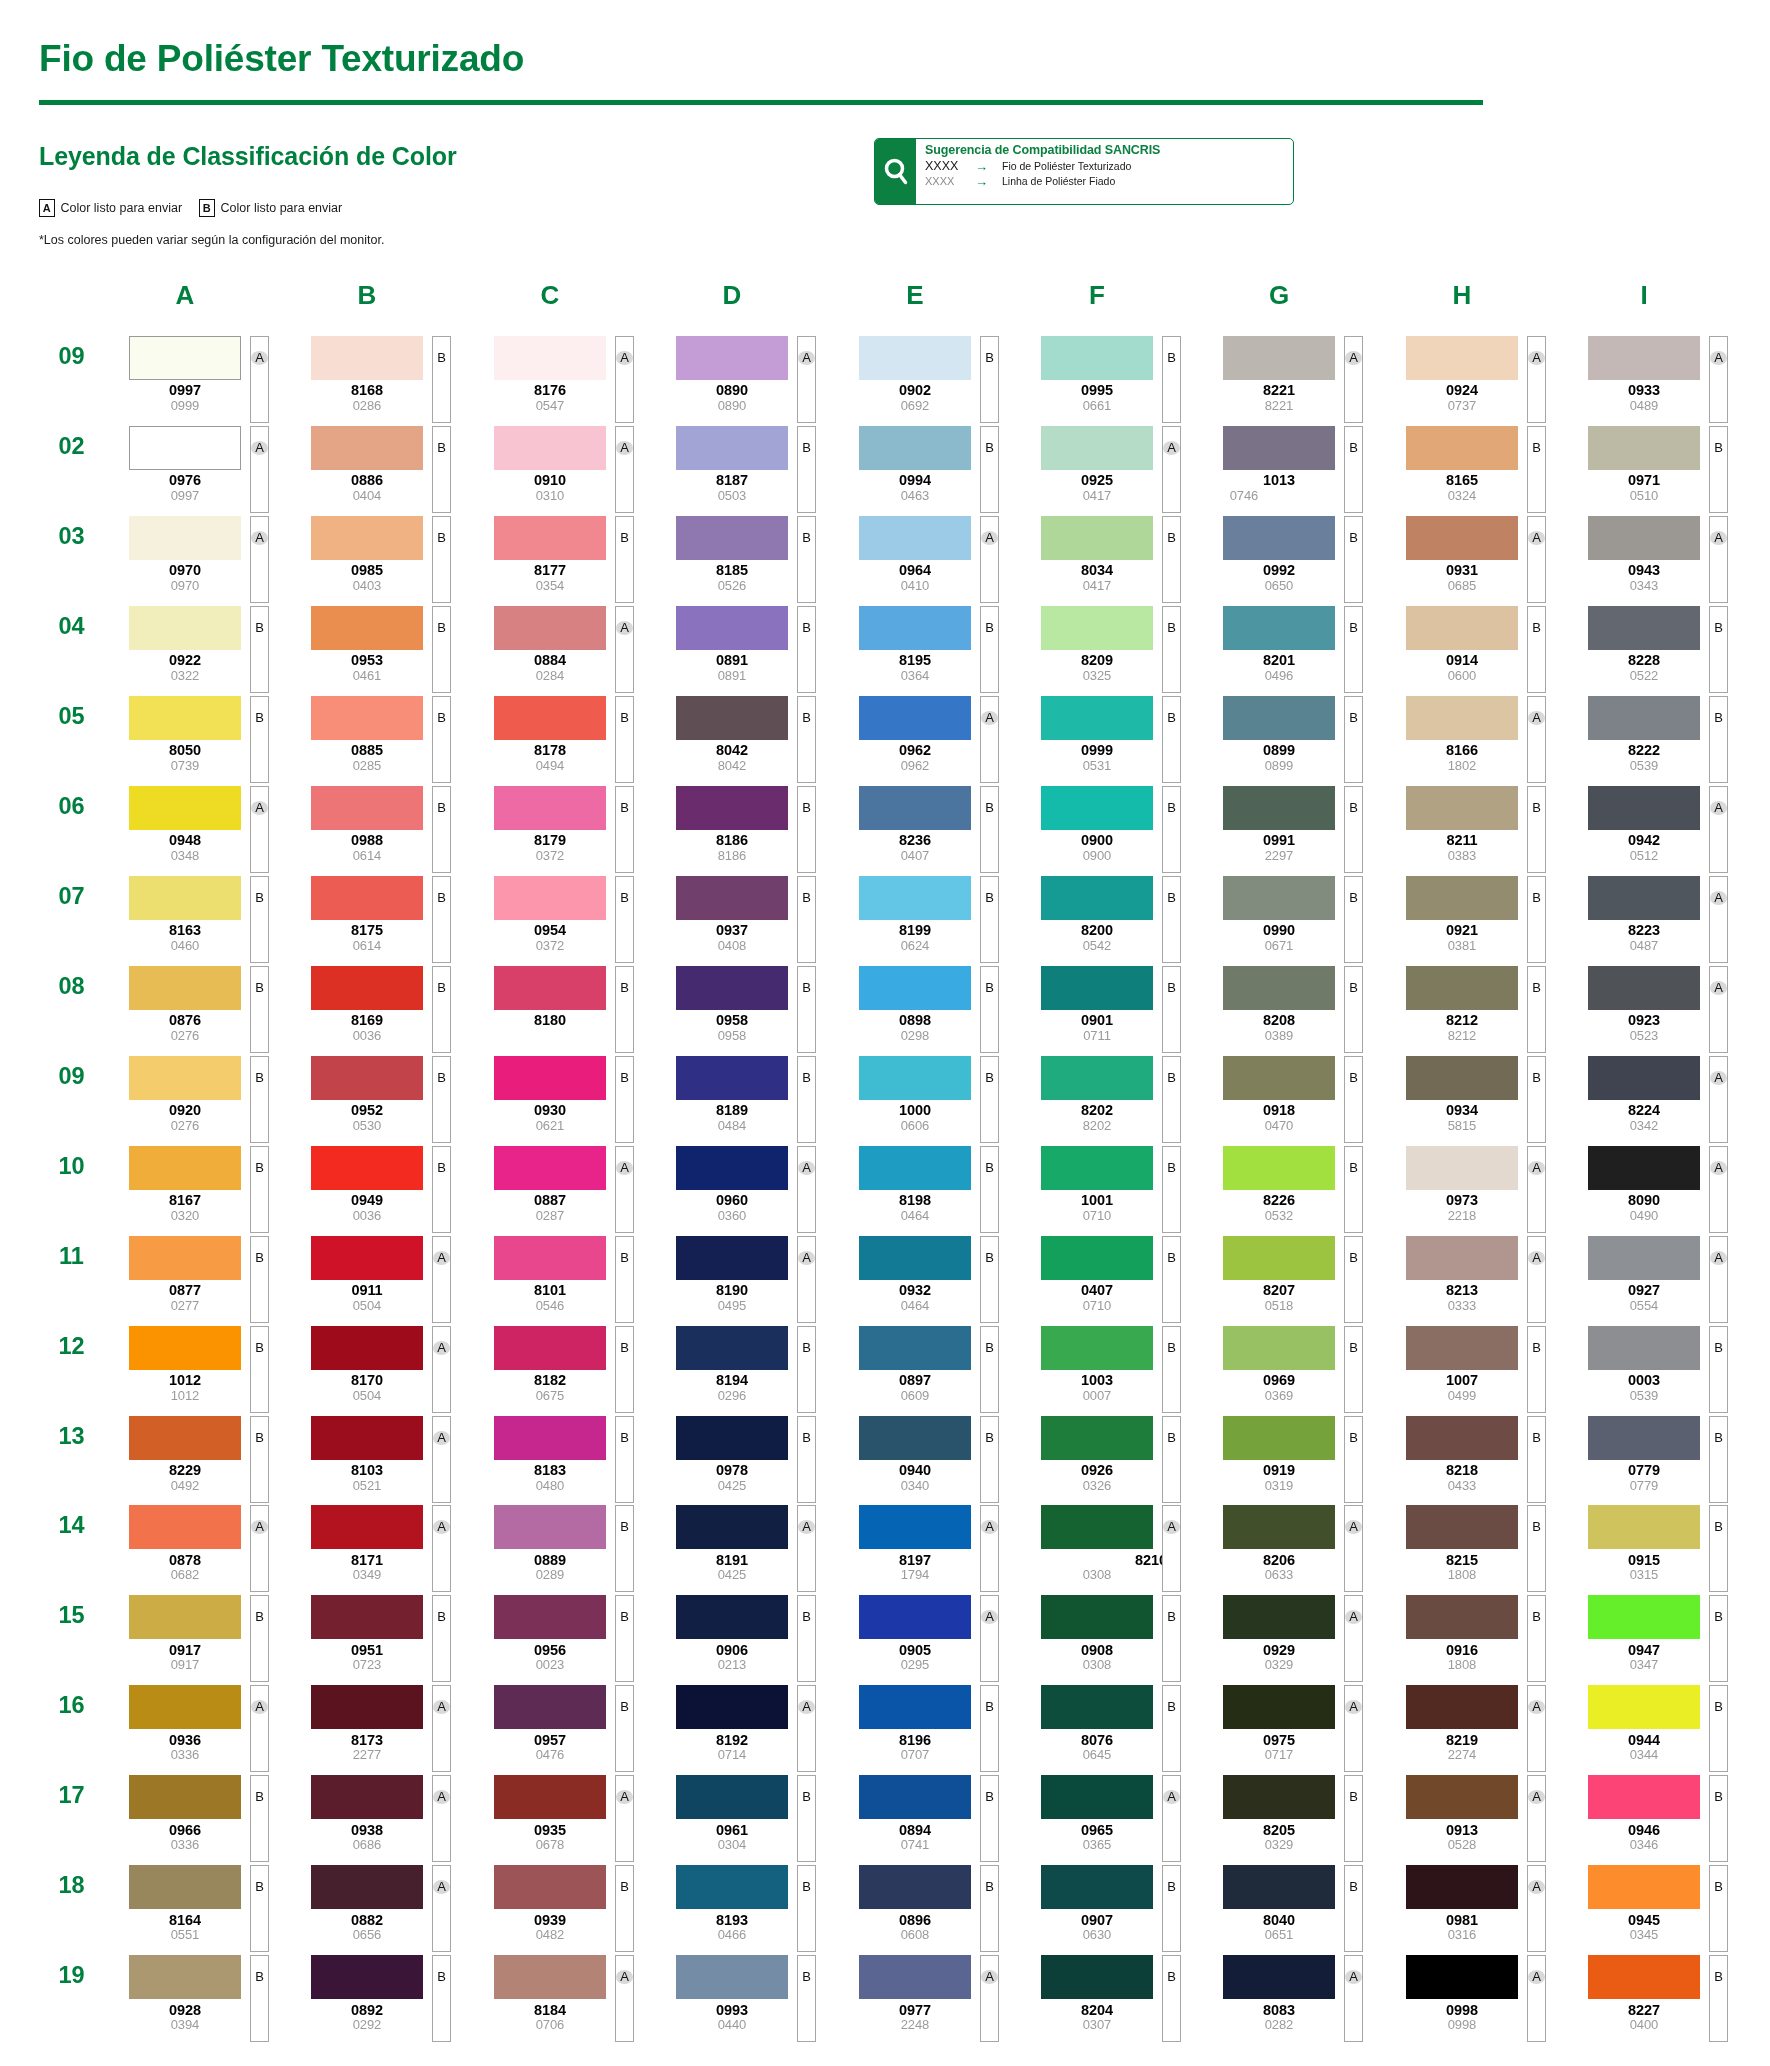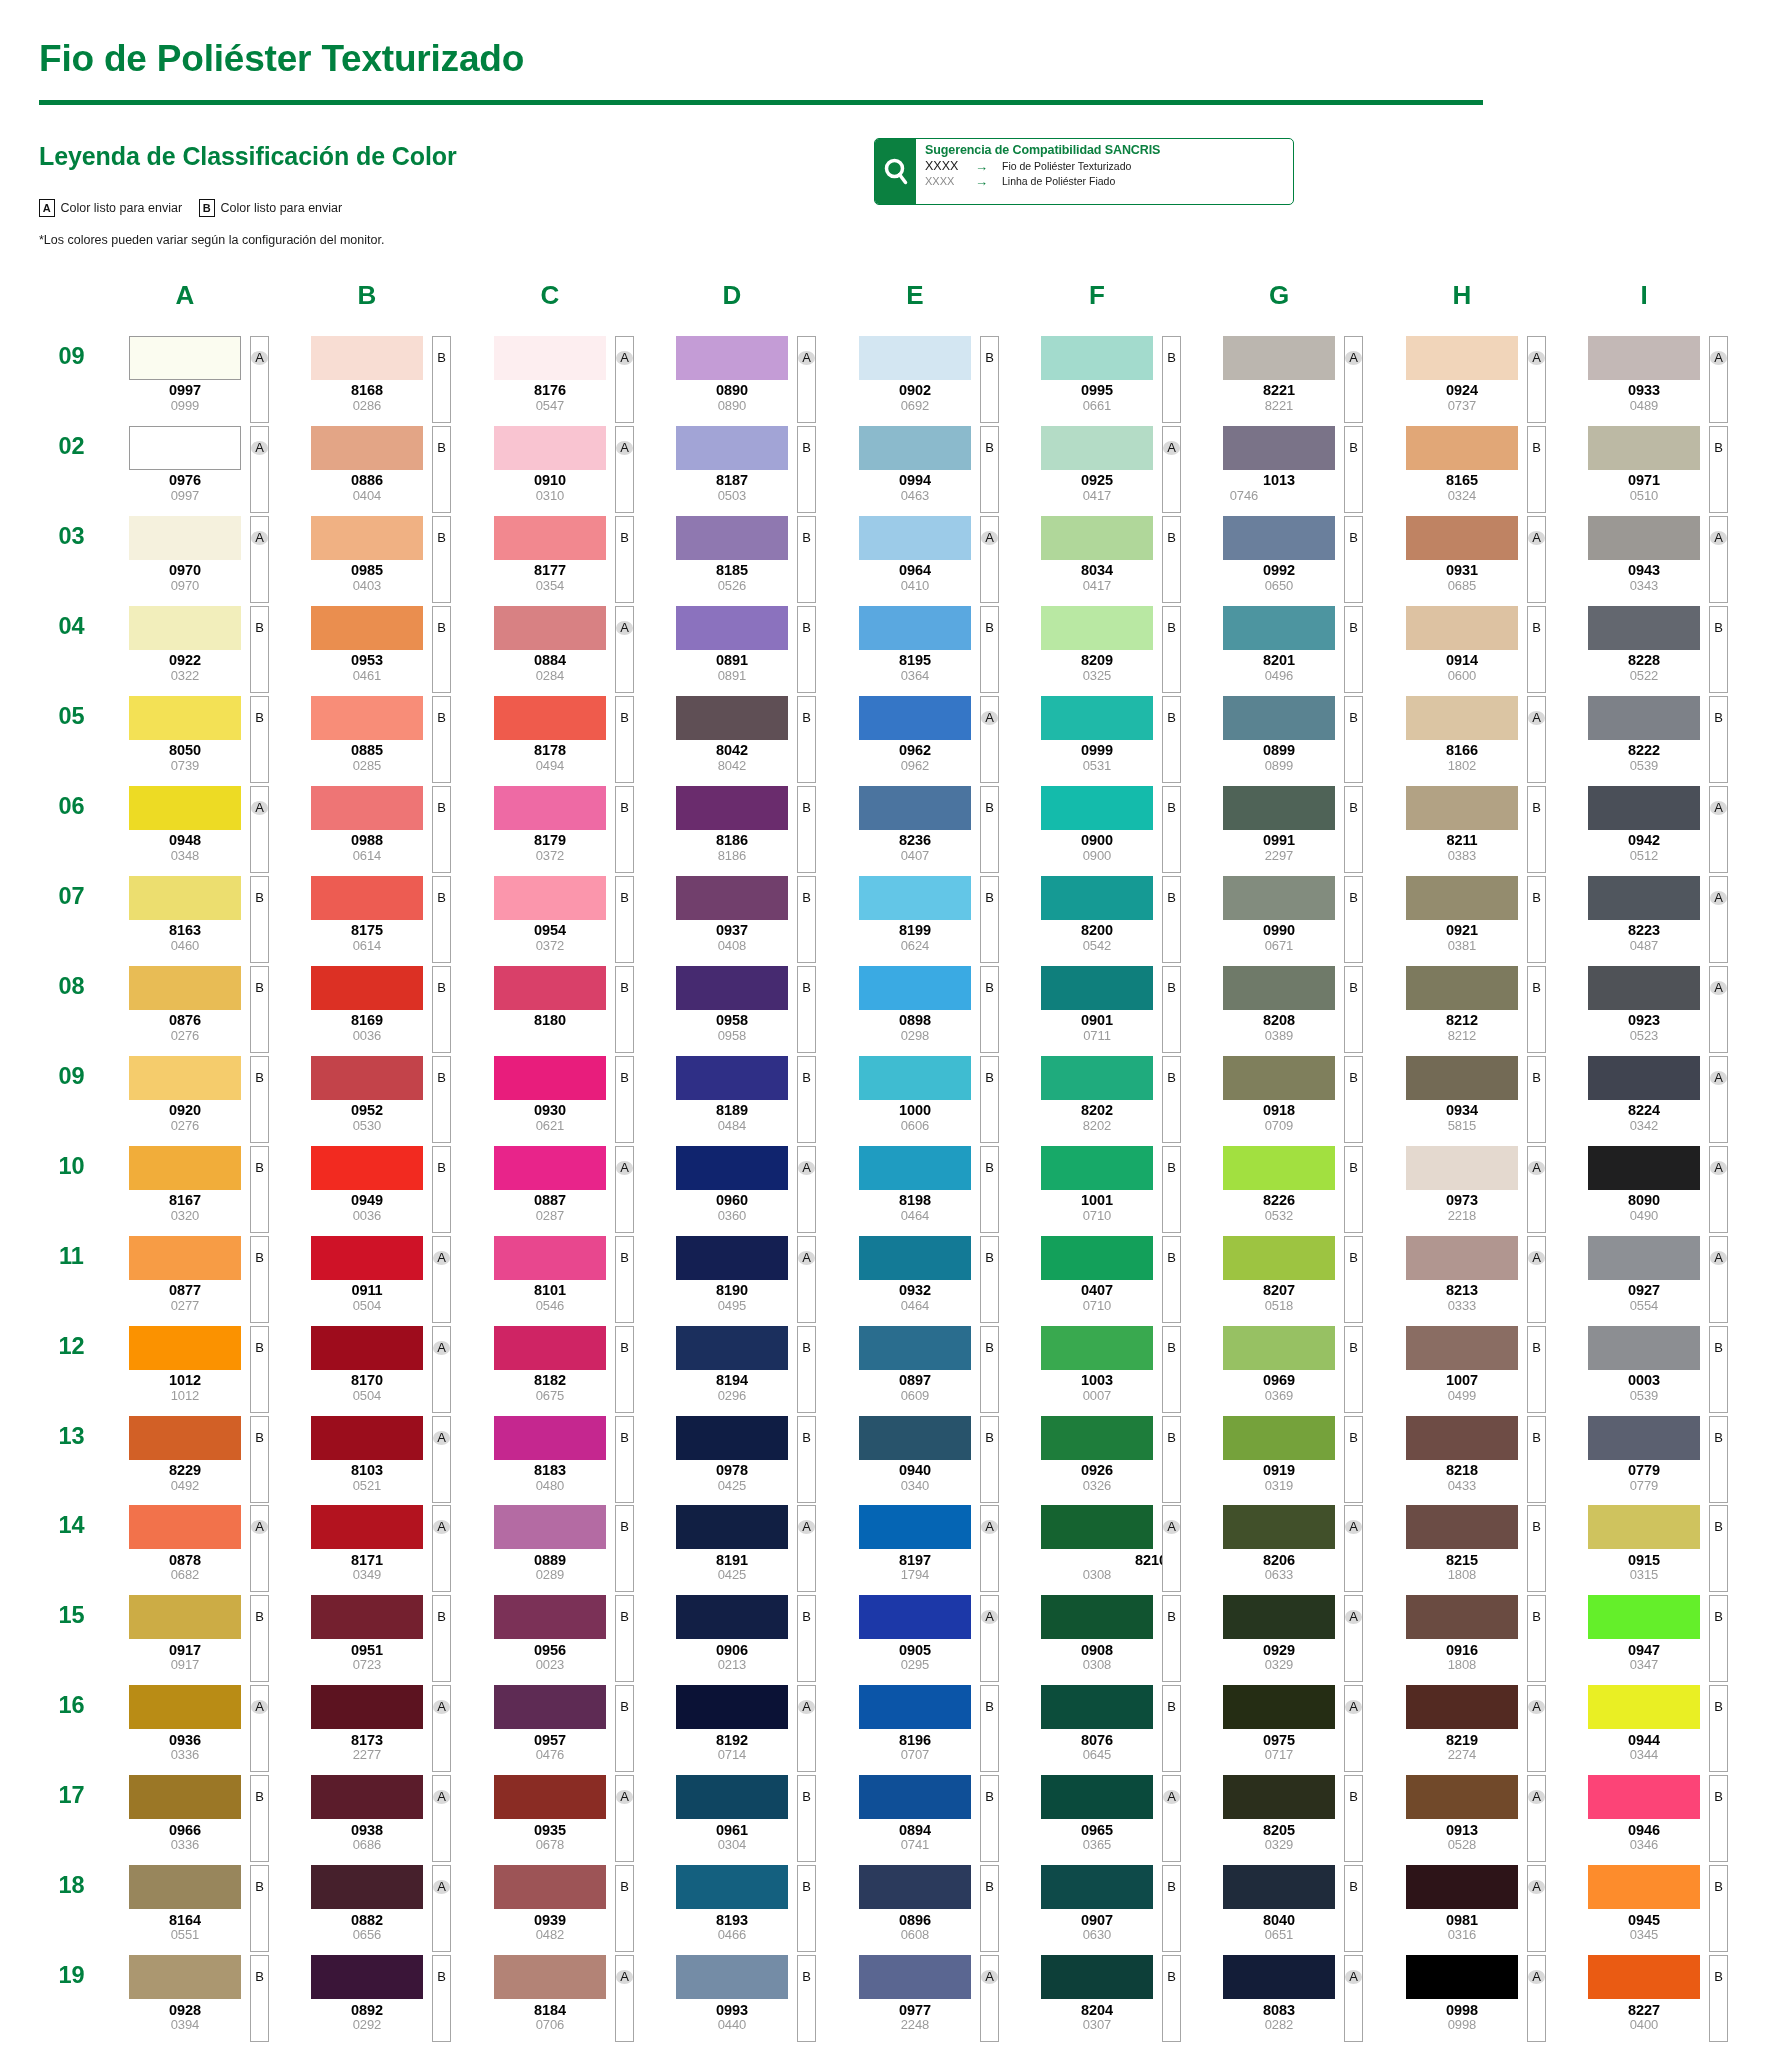--- a/index.html
+++ b/index.html
@@ -796,21 +796,21 @@
     <div class="code-secondary" style="left: 1223px; top: 659px;">0671</div>
     <div class="badge-strip" style="left: 1344px; top: 596px; height: 87px;"></div>
     <div class="badge-letter" style="left: 1344px; top: 611px;">B</div>
     <div class="swatch" title="8208" style="left: 1223px; top: 686px; background: rgb(111, 122, 105);"></div>
     <div class="code-primary" style="left: 1223px; top: 733px;">8208</div>
     <div class="code-secondary" style="left: 1223px; top: 749px;">0389</div>
     <div class="badge-strip" style="left: 1344px; top: 686px; height: 87px;"></div>
     <div class="badge-letter" style="left: 1344px; top: 701px;">B</div>
     <div class="swatch" title="0918" style="left: 1223px; top: 776px; background: rgb(127, 127, 92);"></div>
     <div class="code-primary" style="left: 1223px; top: 823px;">0918</div>
-    <div class="code-secondary" style="left: 1223px; top: 839px;">0709</div>
+    <div class="code-secondary" style="left: 1223px; top: 839px;">0470</div>
     <div class="badge-strip" style="left: 1344px; top: 776px; height: 87px;"></div>
     <div class="badge-letter" style="left: 1344px; top: 791px;">B</div>
     <div class="swatch" title="8226" style="left: 1223px; top: 866px; background: rgb(162, 224, 64);"></div>
     <div class="code-primary" style="left: 1223px; top: 913px;">8226</div>
     <div class="code-secondary" style="left: 1223px; top: 929px;">0532</div>
     <div class="badge-strip" style="left: 1344px; top: 866px; height: 87px;"></div>
     <div class="badge-letter" style="left: 1344px; top: 881px;">B</div>
     <div class="swatch" title="8207" style="left: 1223px; top: 956px; background: rgb(157, 196, 65);"></div>
     <div class="code-primary" style="left: 1223px; top: 1003px;">8207</div>
     <div class="code-secondary" style="left: 1223px; top: 1019px;">0518</div>

